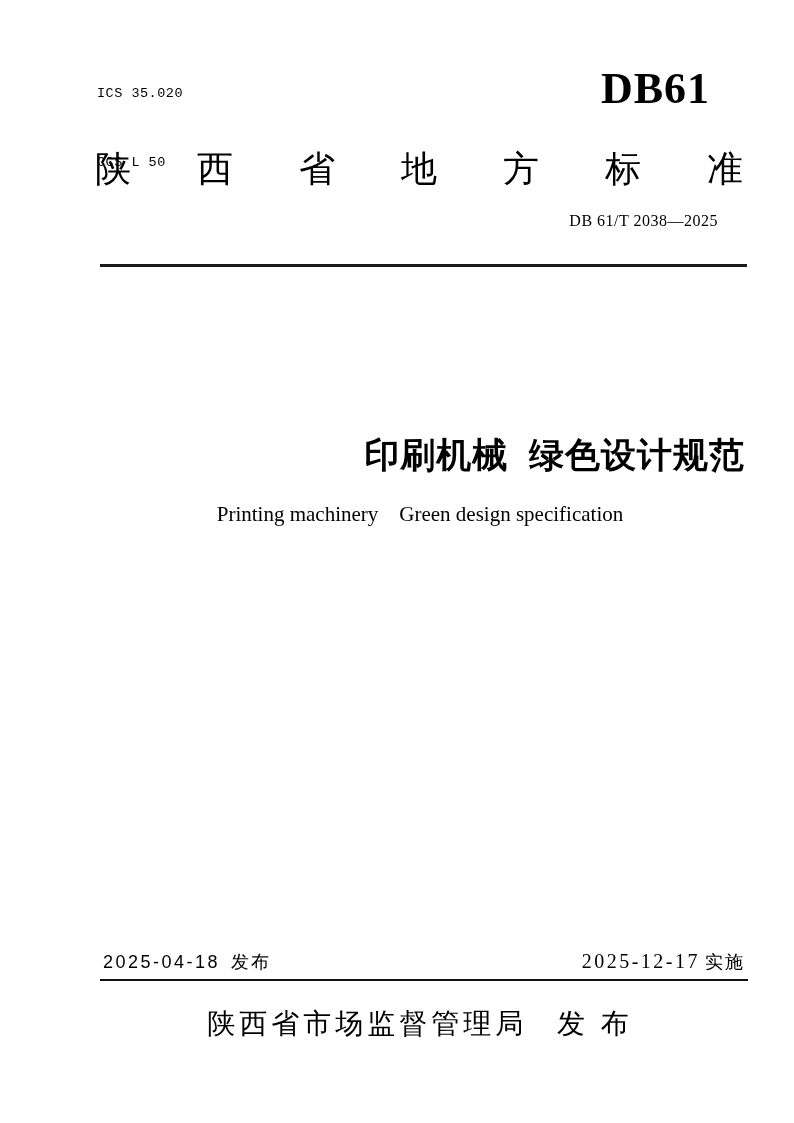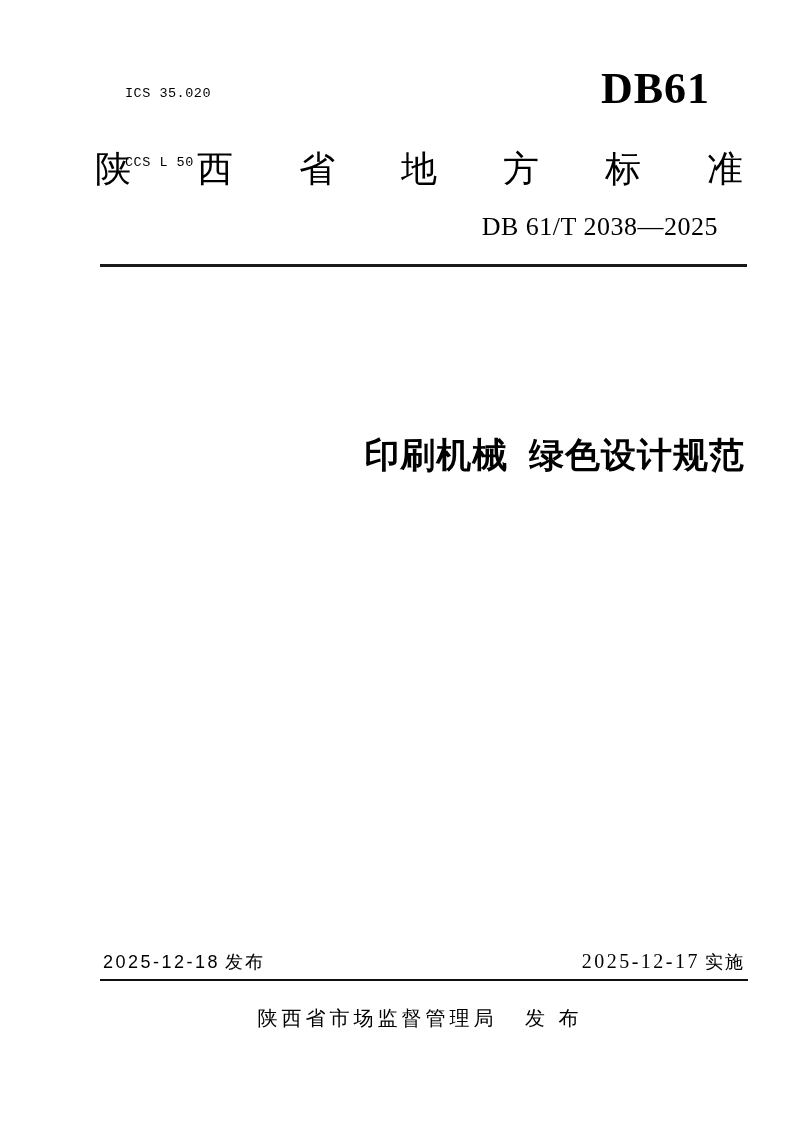--- a/index.html
+++ b/index.html
@@ -19,21 +19,20 @@
   
   .ics-block {
     position: absolute;
     left: 97px;
     top: 36px;
     font-family: "Liberation Mono", "DejaVu Sans Mono", monospace;
     font-size: 13.5px;
     line-height: 23px;
     letter-spacing: 0.5px;
     white-space: pre;
-    margin-left: 28px;
   }
   
   .db-logo {
     position: absolute;
     top: 64px;
     right: 84px;
     font-family: "Liberation Serif", "DejaVu Serif", serif;
     font-weight: 700;
     font-size: 44px;
     line-height: 1.15;
@@ -50,21 +49,21 @@
     font-size: 36px;
     font-weight: 500;
     line-height: 1.1;
   }
   
   .standard-number {
     position: absolute;
     top: 212px;
     right: 76px;
     font-family: "Liberation Serif", "DejaVu Serif", serif;
-    font-size: 26px;
+    font-size: 16px;
     letter-spacing: 0.5px;
     white-space: pre;
   }
   .rule-top {
     position: absolute;
     left: 100px;
     right: 47px;
     top: 264px;
     height: 3px;
     background: #1a1a1a;
@@ -103,20 +102,21 @@
     align-items: baseline;
   }
   .issue-block {
     font-size: 18px;
   }
   .issue-block .date-text {
     letter-spacing: 2.5px;
     white-space: pre;
   }
   .issue-block .date-label {
+    margin-left: 6px;
     letter-spacing: 2px;
   }
   .impl-block {
     font-size: 18px;
   }
   .impl-block .date-text {
     font-family: "Liberation Serif", "DejaVu Serif", serif;
     font-size: 20px;
     letter-spacing: 2.5px;
     white-space: pre;
@@ -132,21 +132,21 @@
     height: 2px;
     background: #111111;
   }
   
   .publisher-row {
     position: absolute;
     left: 95px;
     right: 49px;
     top: 1005px;
     text-align: center;
-    font-size: 20px;
+    font-size: 28px;
     letter-spacing: 4px;
   }
   .publisher-row .publish-label {
     margin-left: 18px;
     white-space: pre;
   }
 </style>
 </head>
 <body>
 
@@ -168,24 +168,25 @@
     <span>标</span>
     <span>准</span>
   </div>
 
   <div class="standard-number">DB 61/T 2038—2025</div>
 
   <div class="rule-top"></div>
 
   <div class="title-cn">印刷机械 绿色设计规范</div>
 
+  <div class="title-en">Printing machinery    Green design specification</div>
 
   <div class="dates-row">
     <div class="issue-block">
-      <span class="date-text">2025-12-18</span>
+      <span class="date-text">2025-04-18</span>
       <span class="date-label">发布</span>
     </div>
     <div class="impl-block">
       <span class="date-text">2025-12-17</span>
       <span class="date-label">实施</span>
     </div>
   </div>
 
   <div class="rule-bottom"></div>
 

